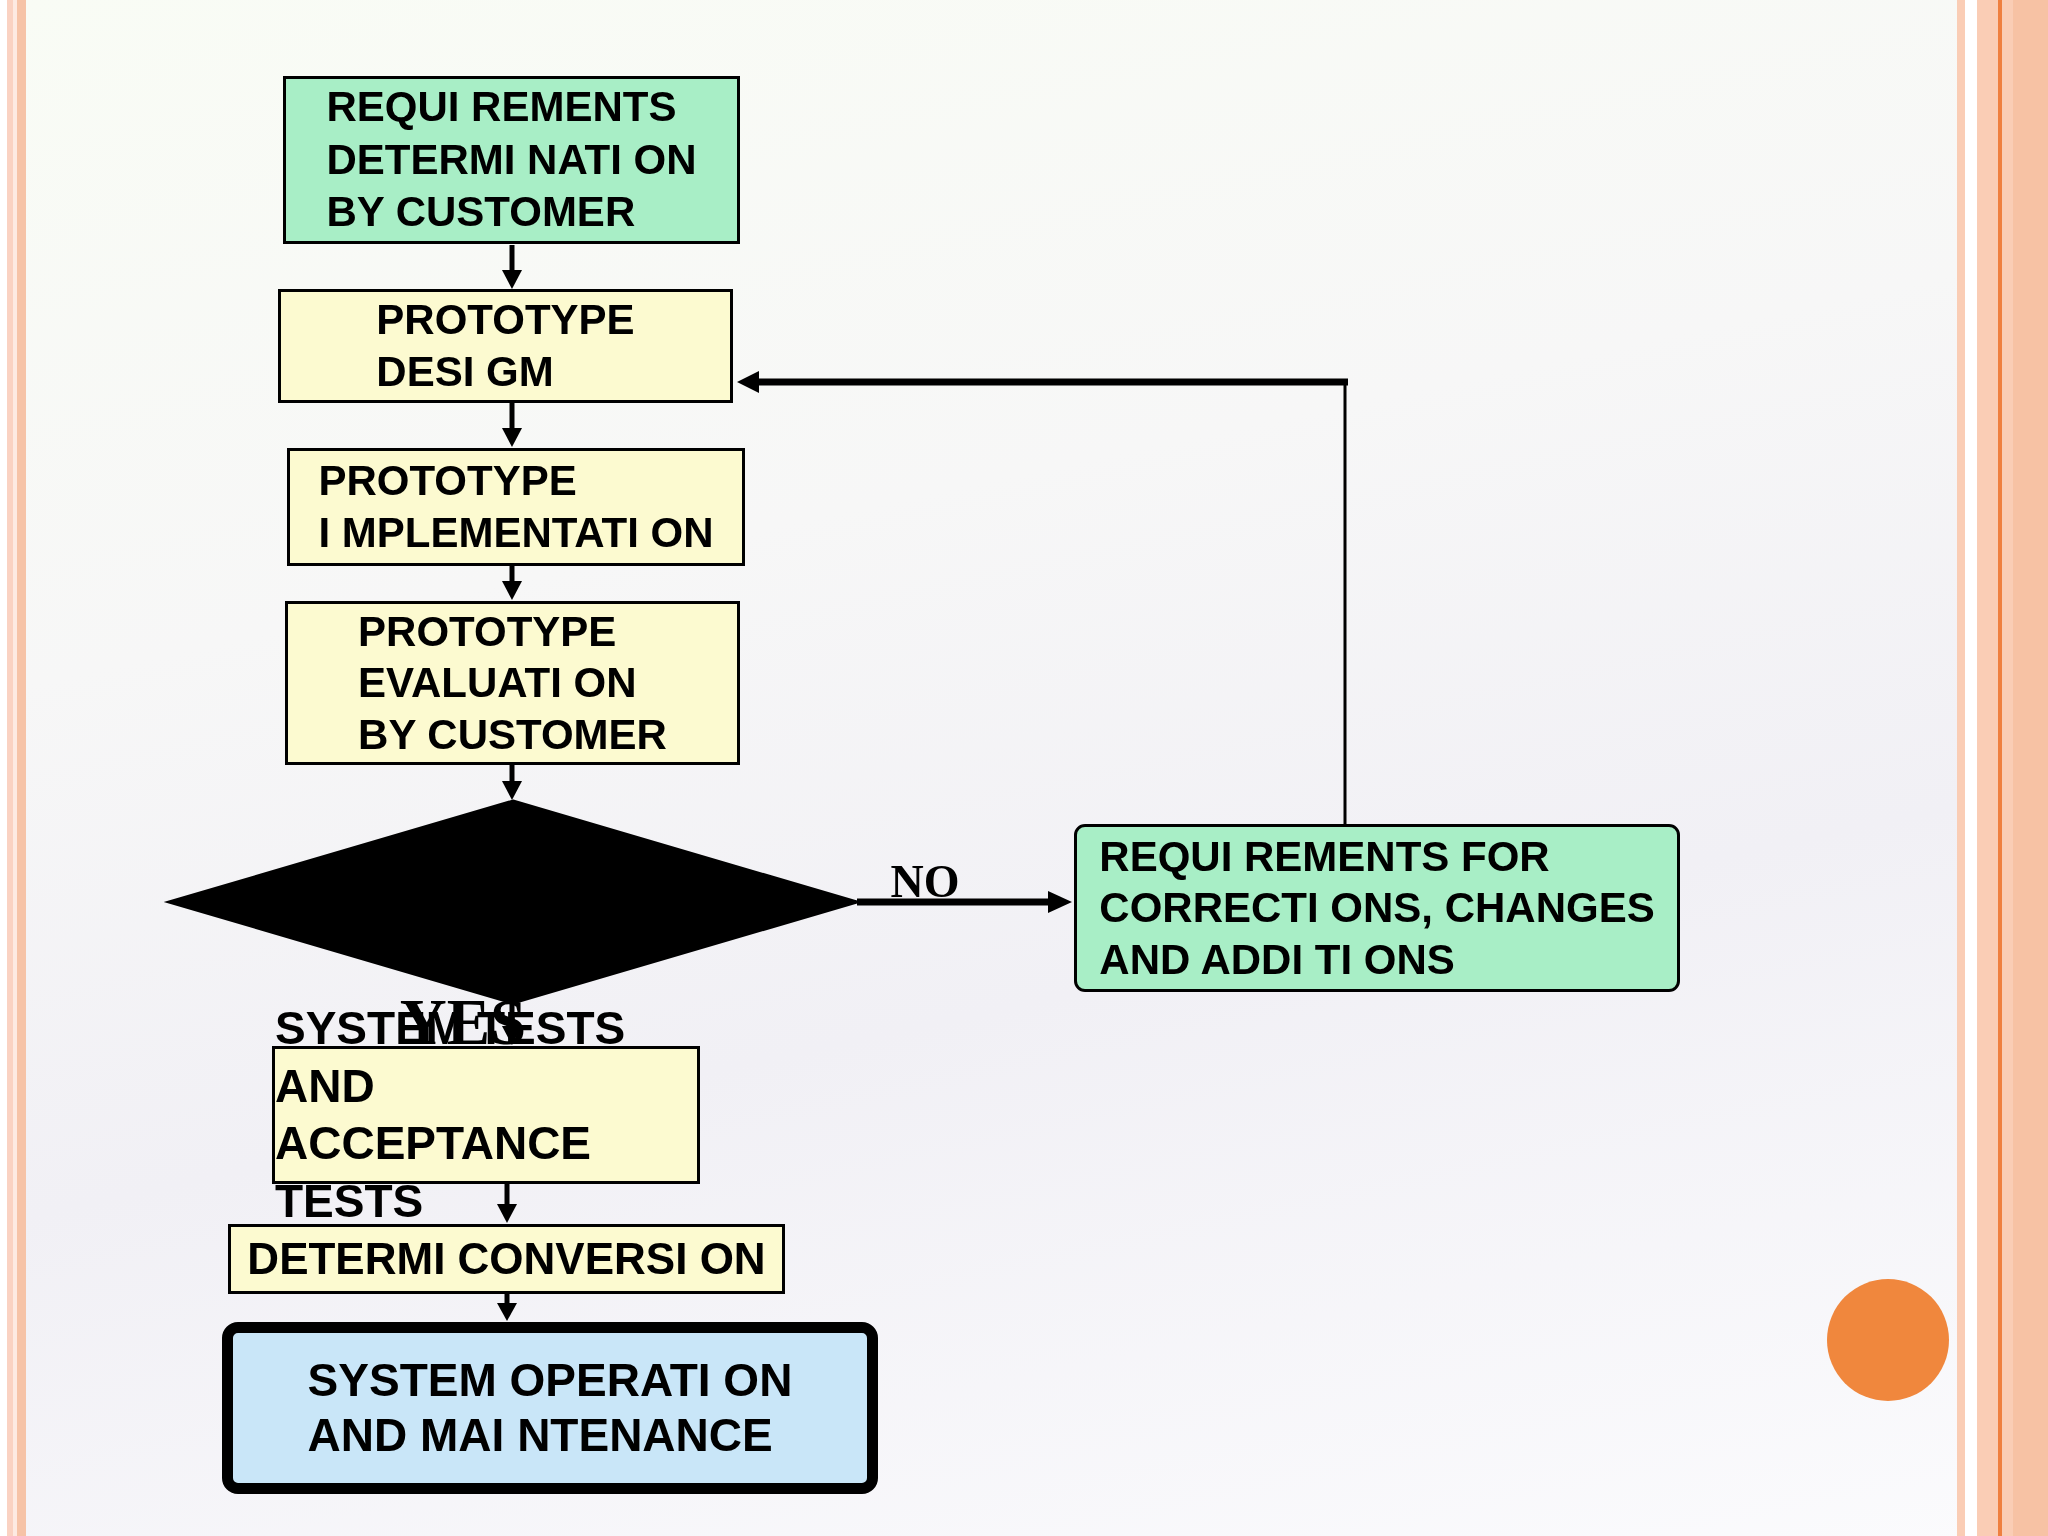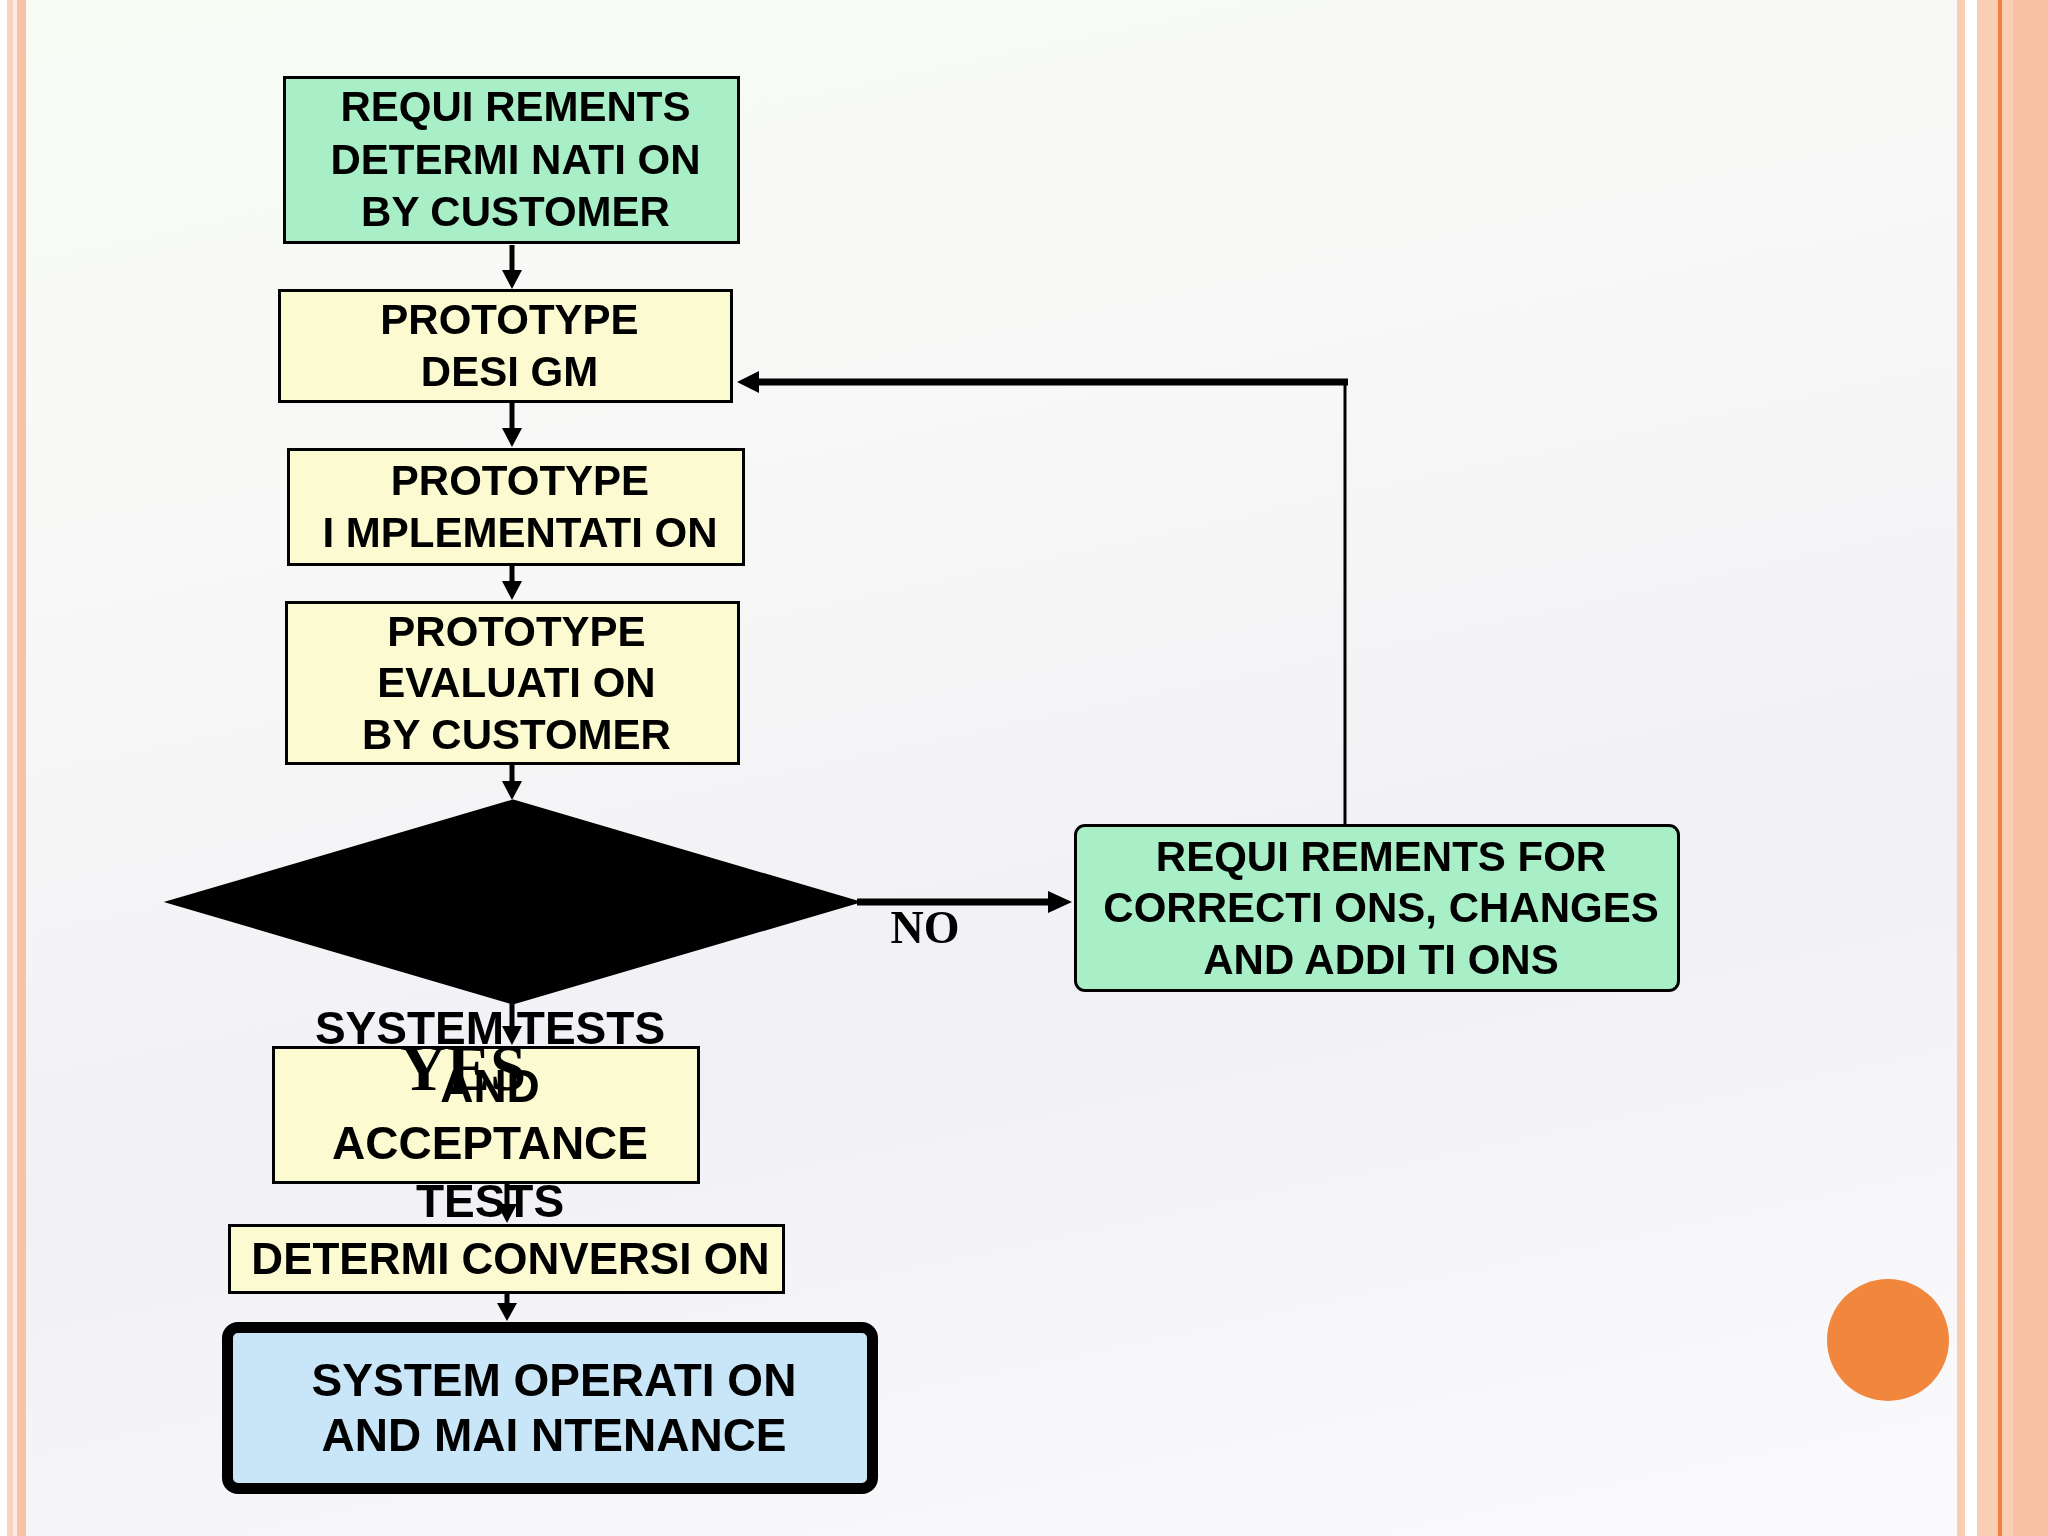--- a/index.html
+++ b/index.html
@@ -16,22 +16,22 @@
   .deco-circle{position:absolute;left:1827px;top:1279px;width:122px;height:122px;border-radius:50%;background:#f0873d;}
 
   
   .wires{position:absolute;left:0;top:0;z-index:1;}
   .wires line{stroke:#000;}
   .wires polygon{fill:#000;}
 
   
   .node{
     position:absolute;z-index:2;box-sizing:border-box;
-    display:flex;align-items:center;justify-content:center;text-align:center;
-    font-weight:bold;color:#000;white-space:pre-line;border:3px solid #000;padding-left:8px;
+    display:flex;align-items:center;justify-content:center;
+    font-weight:bold;color:#000;white-space:pre-line;border:3px solid #000;
   }
   .green{background:#a8eec6;}
   .yellow{background:#fcfad0;}
   .blue{background:#c9e6f8;}
 
   #n-det  {left:283px;top:76px;  width:457px;height:168px;font-size:42px;line-height:1.25;}
   #n-design{left:278px;top:289px;width:455px;height:114px;font-size:42px;line-height:1.25;}
   #n-impl {left:287px;top:448px; width:458px;height:118px;font-size:42px;line-height:1.25;}
   #n-eval {left:285px;top:601px; width:455px;height:164px;font-size:42px;line-height:1.22;}
   #n-corr {left:1074px;top:824px;width:606px;height:168px;font-size:42px;line-height:1.22;border-radius:11px;}
@@ -40,21 +40,21 @@
   #n-oper {left:222px;top:1322px;width:656px;height:172px;font-size:46px;line-height:1.2;
            border:11px solid #000;border-radius:16px;}
 
   
   .dec-label{position:absolute;z-index:3;left:240px;top:840px;width:546px;height:124px;
     display:flex;align-items:center;justify-content:center;text-align:center;
     font-weight:bold;font-size:42px;line-height:1.25;color:#000;white-space:pre-line;}
 
   
   .branch-label{position:absolute;z-index:3;display:flex;align-items:center;justify-content:center;
-    font-family:"Liberation Serif",serif;font-weight:bold;color:#000;margin-top:46px;}
+    font-family:"Liberation Serif",serif;font-weight:bold;color:#000;}
   #lbl-yes{left:415px;top:996px;width:96px;height:52px;font-size:65px;}
   #lbl-no {left:880px;top:856px;width:90px;height:50px;font-size:46px;}
 </style>
 </head>
 <body>
 
 <div class="slide">
 
   <div class="edge-left"></div>
   <div class="edge-right"></div>

